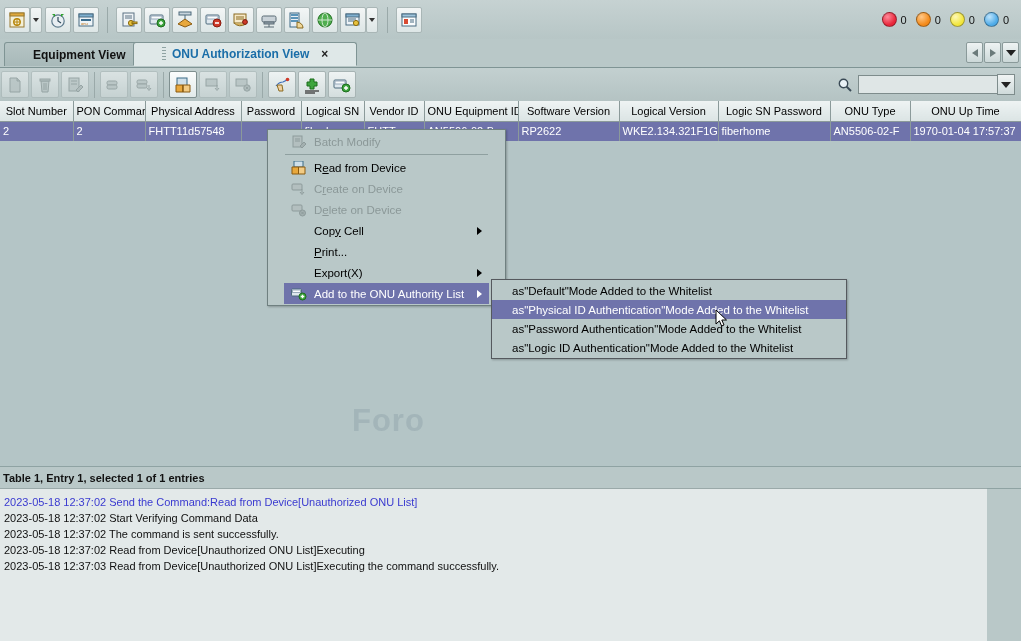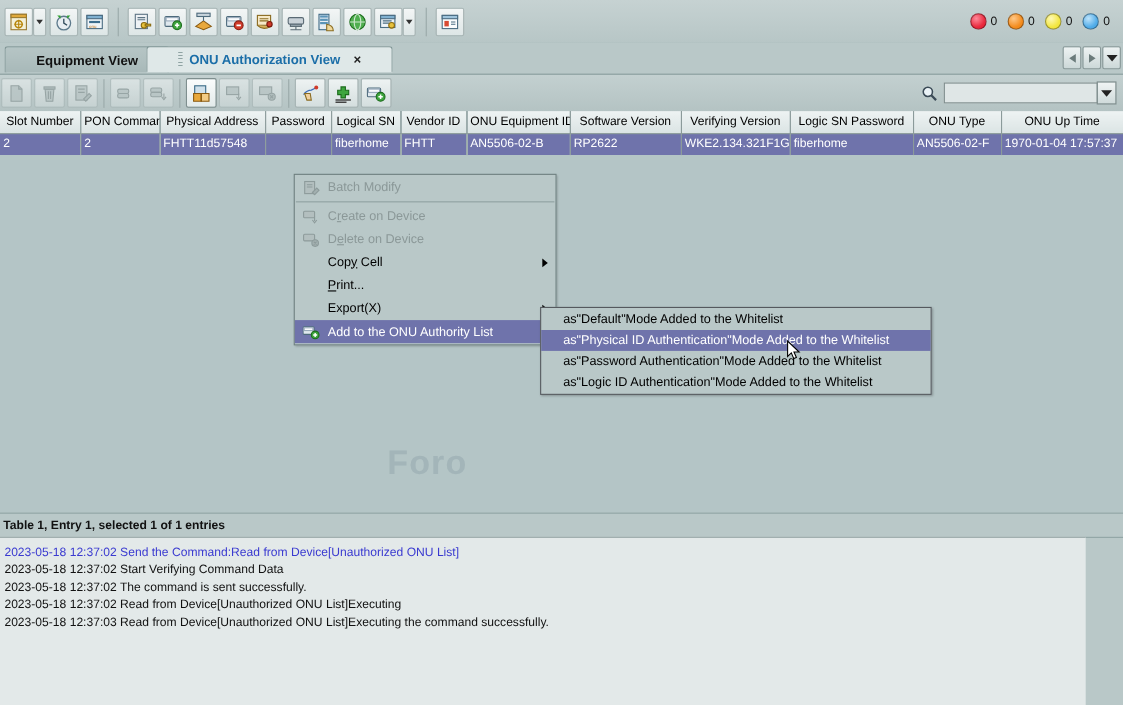--- a/index.html
+++ b/index.html
@@ -133,21 +133,21 @@
     padding:5px 4px 10px 4px;box-sizing:border-box;overflow:hidden;
   }
   .logline{font-size:11px;line-height:16px;color:#111;white-space:nowrap;}
   .logline.blue{color:#3a3ad0;}
 
   
   .ctxmenu{
     position:absolute;left:267px;top:129px;width:239px;
     background:#b9c8c8;border:1px solid #6f8080;
     box-shadow:1px 1px 2px rgba(0,0,0,.25);
-    padding:1px 0;box-sizing:border-box;z-index:30;margin-top:29px;
+    padding:1px 16px;box-sizing:border-box;z-index:30;
   }
   .mi{
     height:21px;display:flex;align-items:center;
     padding:0 6px;box-sizing:border-box;font-size:11.5px;color:#000;position:relative;
   }
   .mi .mi-ico{width:18px;height:16px;margin-right:6px;display:flex;align-items:center;justify-content:center;flex:0 0 auto;}
   .mi.disabled{color:#8b9898;}
   .mi.highlight{background:#6f73ab;color:#fff;align-items:center;}
   .mi .arrow{position:absolute;right:7px;width:0;height:0;
      border-top:4px solid transparent;border-bottom:4px solid transparent;border-left:5px solid #000;}
@@ -456,21 +456,21 @@
       <thead>
         <tr>
           <th>Slot Number</th>
           <th>PON Command</th>
           <th>Physical Address</th>
           <th>Password</th>
           <th>Logical SN</th>
           <th>Vendor ID</th>
           <th>ONU Equipment ID</th>
           <th>Software Version</th>
-          <th>Verifying Version</th>
+          <th>Logical Version</th>
           <th>Logic SN Password</th>
           <th>ONU Type</th>
           <th>ONU Up Time</th>
         </tr>
       </thead>
       <tbody>
         <tr class="selected">
           <td>2</td>
           <td>2</td>
           <td>FHTT11d57548</td>
@@ -506,20 +506,30 @@
         <svg width="16" height="14" viewBox="0 0 16 14">
             <rect x="2" y="1" width="9" height="11" fill="#b3bfbf" stroke="#8d9b9b"></rect>
             <line x1="4" y1="4" x2="9" y2="4" stroke="#8d9b9b"></line>
             <line x1="4" y1="6" x2="9" y2="6" stroke="#8d9b9b"></line>
             <path d="M9 11 l4-4 2 2 -4 4 z" fill="#a3b0b0" stroke="#8d9b9b"></path>
           </svg>
       </span>
       <span>Batch Modify</span>
     </div>
     <div class="msep"></div>
+    <div class="mi">
+      <span class="mi-ico">
+        <svg width="16" height="14" viewBox="0 0 16 14">
+            <rect x="3" y="0" width="9" height="6" fill="#cfe0ea" stroke="#3a6a86"></rect>
+            <path d="M1 6 h6.5 v7 h-6.5 z" fill="#e8a83c" stroke="#8a5a10"></path>
+            <path d="M7.5 6 h6.5 v7 h-6.5 z" fill="#f2cb84" stroke="#8a5a10"></path>
+          </svg>
+      </span>
+      <span>R<u>e</u>ad from Device</span>
+    </div>
     <div class="mi disabled">
       <span class="mi-ico">
         <svg width="16" height="14" viewBox="0 0 16 14">
             <rect x="1" y="2" width="10" height="6" rx="1" fill="#b3bfbf" stroke="#8d9b9b"></rect>
             <path d="M11 7 v4 M9 10 l2 2.5 2-2.5" stroke="#8d9b9b" fill="none"></path>
           </svg>
       </span>
       <span>C<u>r</u>eate on Device</span>
     </div>
     <div class="mi disabled">

